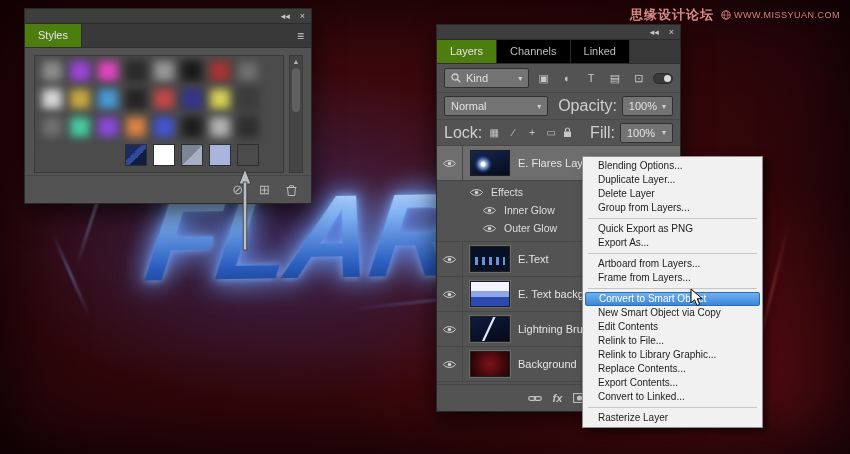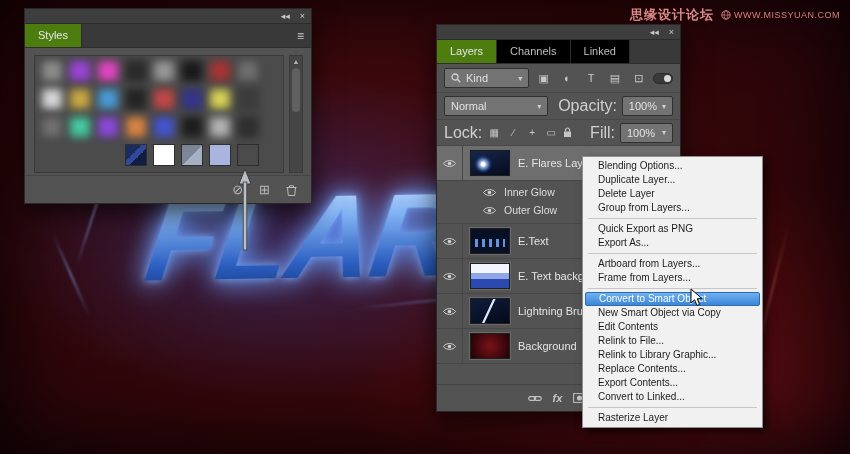--- a/index.html
+++ b/index.html
@@ -240,20 +240,27 @@
             <svg width="13" height="9" viewBox="0 0 13 9">
               <path d="M.5 4.5 C3 .6 10 .6 12.5 4.5 C10 8.4 3 8.4 .5 4.5 Z" fill="none" stroke="#d2d2d2"></path>
               <circle cx="6.5" cy="4.5" r="1.8" fill="#d2d2d2"></circle>
             </svg>
           </div>
           <div class="thumb thumb-flares"></div>
           <span class="lname">E. Flares Layer</span>
           <span class="fx-collapse">▲</span>
         </div>
         <div class="fx-block">
+          <div class="fx-row fx-head">
+            <span><svg width="13" height="9" viewBox="0 0 13 9">
+                <path d="M.5 4.5 C3 .6 10 .6 12.5 4.5 C10 8.4 3 8.4 .5 4.5 Z" fill="none" stroke="#d2d2d2"></path>
+                <circle cx="6.5" cy="4.5" r="1.8" fill="#d2d2d2"></circle>
+              </svg></span>
+            <span class="fx-label">Effects</span>
+          </div>
           <div class="fx-row fx-item">
             <span><svg width="13" height="9" viewBox="0 0 13 9">
                 <path d="M.5 4.5 C3 .6 10 .6 12.5 4.5 C10 8.4 3 8.4 .5 4.5 Z" fill="none" stroke="#d2d2d2"></path>
                 <circle cx="6.5" cy="4.5" r="1.8" fill="#d2d2d2"></circle>
               </svg></span>
             <span class="fx-label">Inner Glow</span>
           </div>
           <div class="fx-row fx-item">
             <span><svg width="13" height="9" viewBox="0 0 13 9">
                 <path d="M.5 4.5 C3 .6 10 .6 12.5 4.5 C10 8.4 3 8.4 .5 4.5 Z" fill="none" stroke="#d2d2d2"></path>

